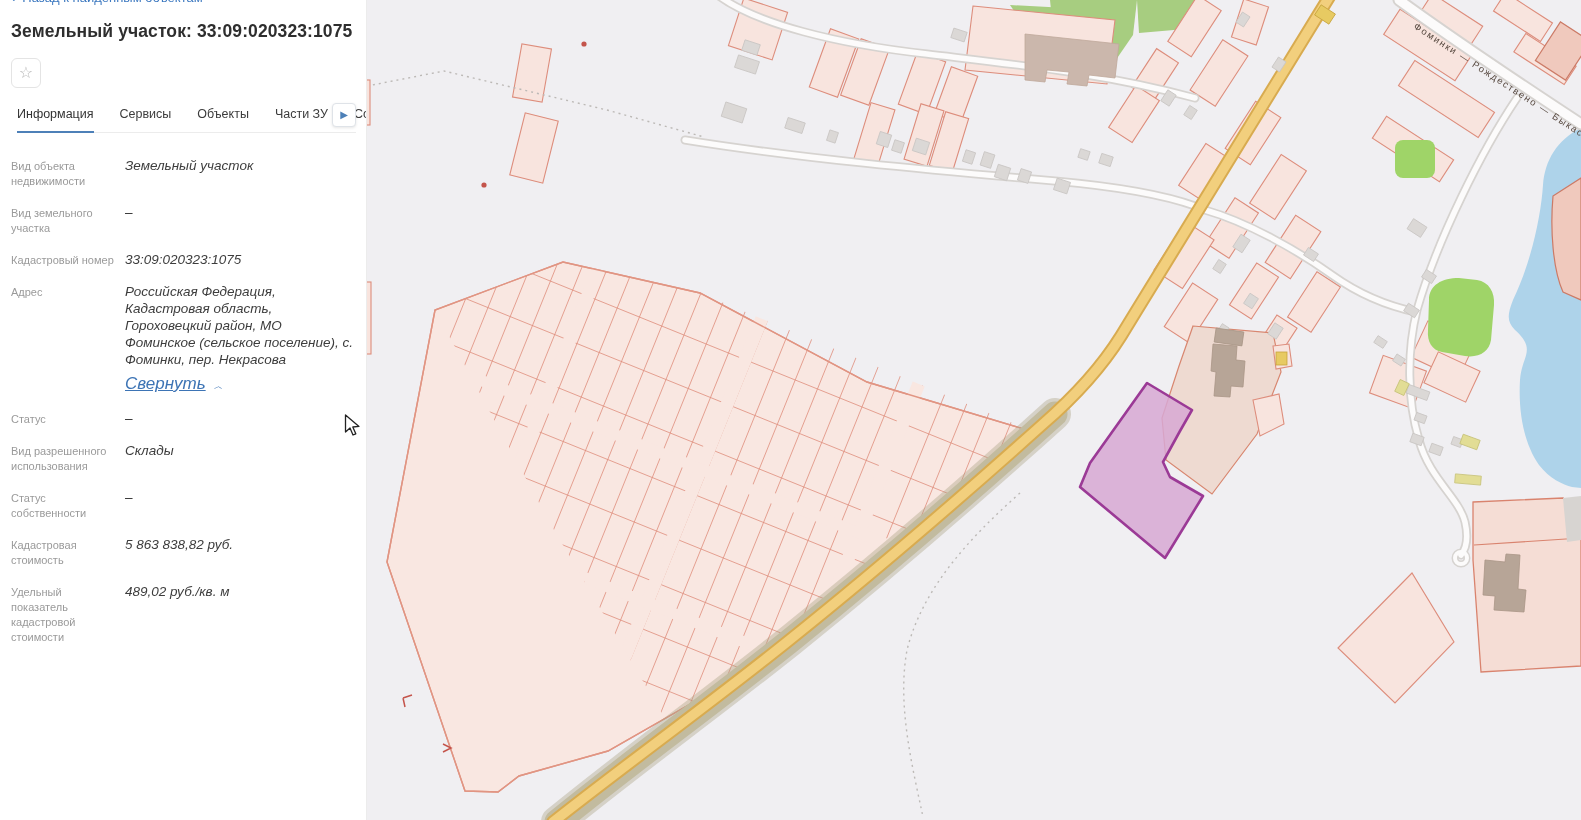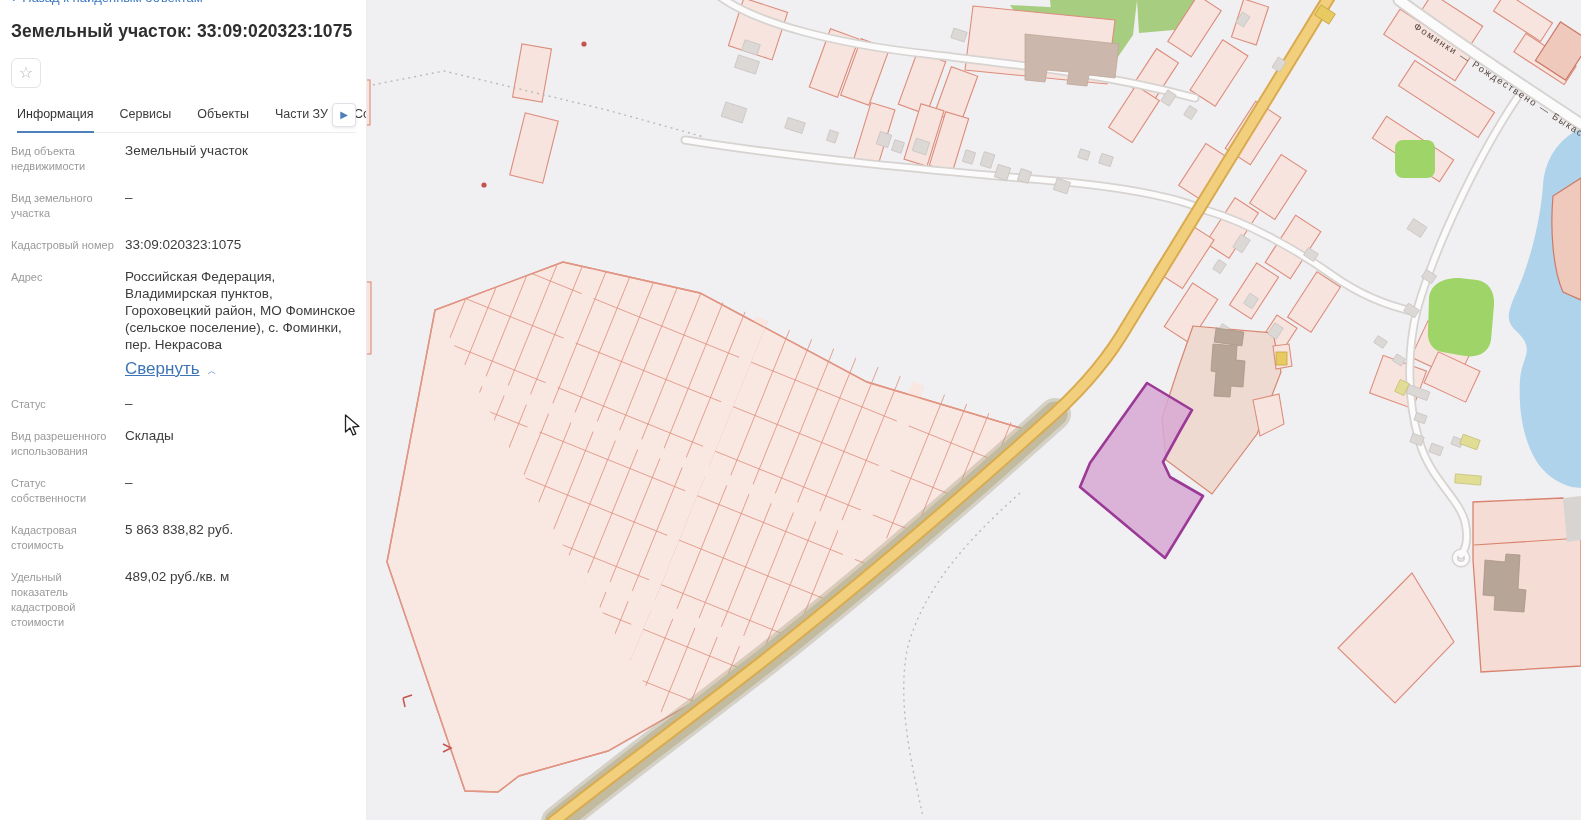--- a/index.html
+++ b/index.html
@@ -16,24 +16,24 @@
   .star-btn{margin-top:14px;width:30px;height:30px;border:1px solid #e4e4e4;border-radius:6px;
             background:#fff;color:#b7b7b7;font-size:16px;line-height:26px;text-align:center;
             padding:0;cursor:pointer;display:block;}
   .tabs{position:relative;display:flex;gap:26px;margin:13px 0 0 6px;padding-right:56px;
         border-bottom:1px solid #ececec;font-size:12.5px;color:#3c3c3c;}
   .tab{padding:6px 0 10px;white-space:nowrap;cursor:pointer;}
   .tab.active{border-bottom:2px solid var(--accent);margin-bottom:-1px;color:#333;}
   .tabs-more{position:absolute;right:0;top:2px;width:24px;height:24px;border:1px solid #dfe3e8;
              border-radius:4px;background:#fff;color:var(--accent);font-size:10px;line-height:22px;
              text-align:center;padding:0;cursor:pointer;box-shadow:0 1px 3px rgba(0,0,0,.10);}
-  .fields{margin-top:9px;}
+  .fields{margin-top:24px;}
   .frow{display:grid;grid-template-columns:106px 1fr;column-gap:8px;margin-bottom:15px;}
   .flabel{font-size:11px;color:#9a9a9a;line-height:15px;padding-top:2px;}
-  .fvalue{font-size:13.5px;color:#3d3d3d;line-height:17px;}
+  .fvalue{font-size:13.5px;color:#3d3d3d;line-height:17px;font-style:italic;}
   .collapse-row{margin-top:7px;}
   .collapse-link{color:#3d74b5;font-size:17px;text-decoration:underline;cursor:pointer;}
   .collapse-chev{color:#3d74b5;font-size:9px;margin-left:8px;text-decoration:none;}
 
   
   .map{position:absolute;left:367px;top:0;width:1214px;height:820px;background:var(--map-bg);}
   .map svg{position:absolute;inset:0;}
   .quarter{fill:var(--quarter-fill);stroke:var(--quarter-stroke);stroke-width:1.4;}
   .gridline{stroke:var(--grid-line);stroke-width:1;opacity:.8;fill:none;}
   .gridstreet{stroke:var(--quarter-fill);fill:none;}
@@ -88,21 +88,21 @@
         <div class="flabel">Вид земельного участка</div>
         <div class="fvalue">–</div>
       </div>
     <div class="frow">
         <div class="flabel">Кадастровый номер</div>
         <div class="fvalue">33:09:020323:1075</div>
       </div>
     <div class="frow">
       <div class="flabel">Адрес</div>
       <div class="fvalue">
-        <span>Российская Федерация, Владимирская пунктов, Гороховецкий район, МО Фоминское (сельское поселение), с. Фоминки, пер. Некрасова</span>
+        <span>Российская Федерация, Кадастровая область, Гороховецкий район, МО Фоминское (сельское поселение), с. Фоминки, пер. Некрасова</span>
         <div class="collapse-row">
           <a class="collapse-link" href="#">Свернуть</a><span class="collapse-chev">︿</span>
         </div>
       </div>
     </div>
     <div class="frow">
         <div class="flabel">Статус</div>
         <div class="fvalue">–</div>
       </div>
     <div class="frow">

